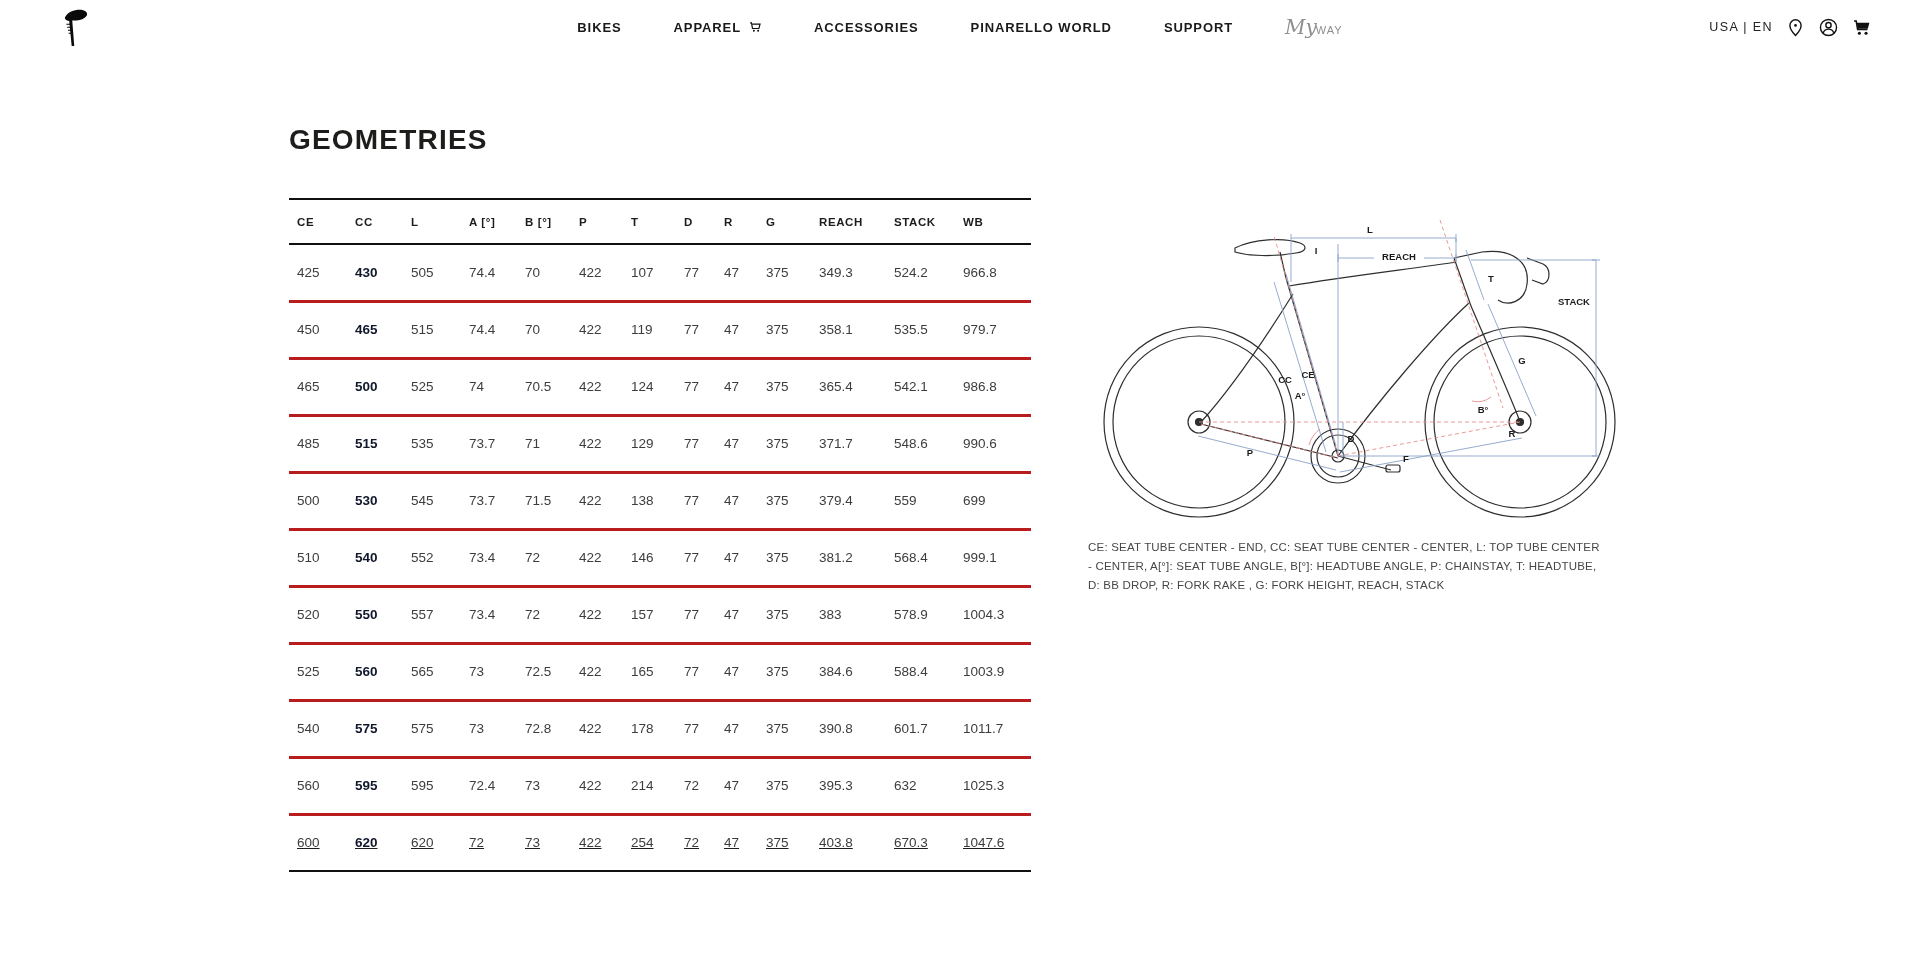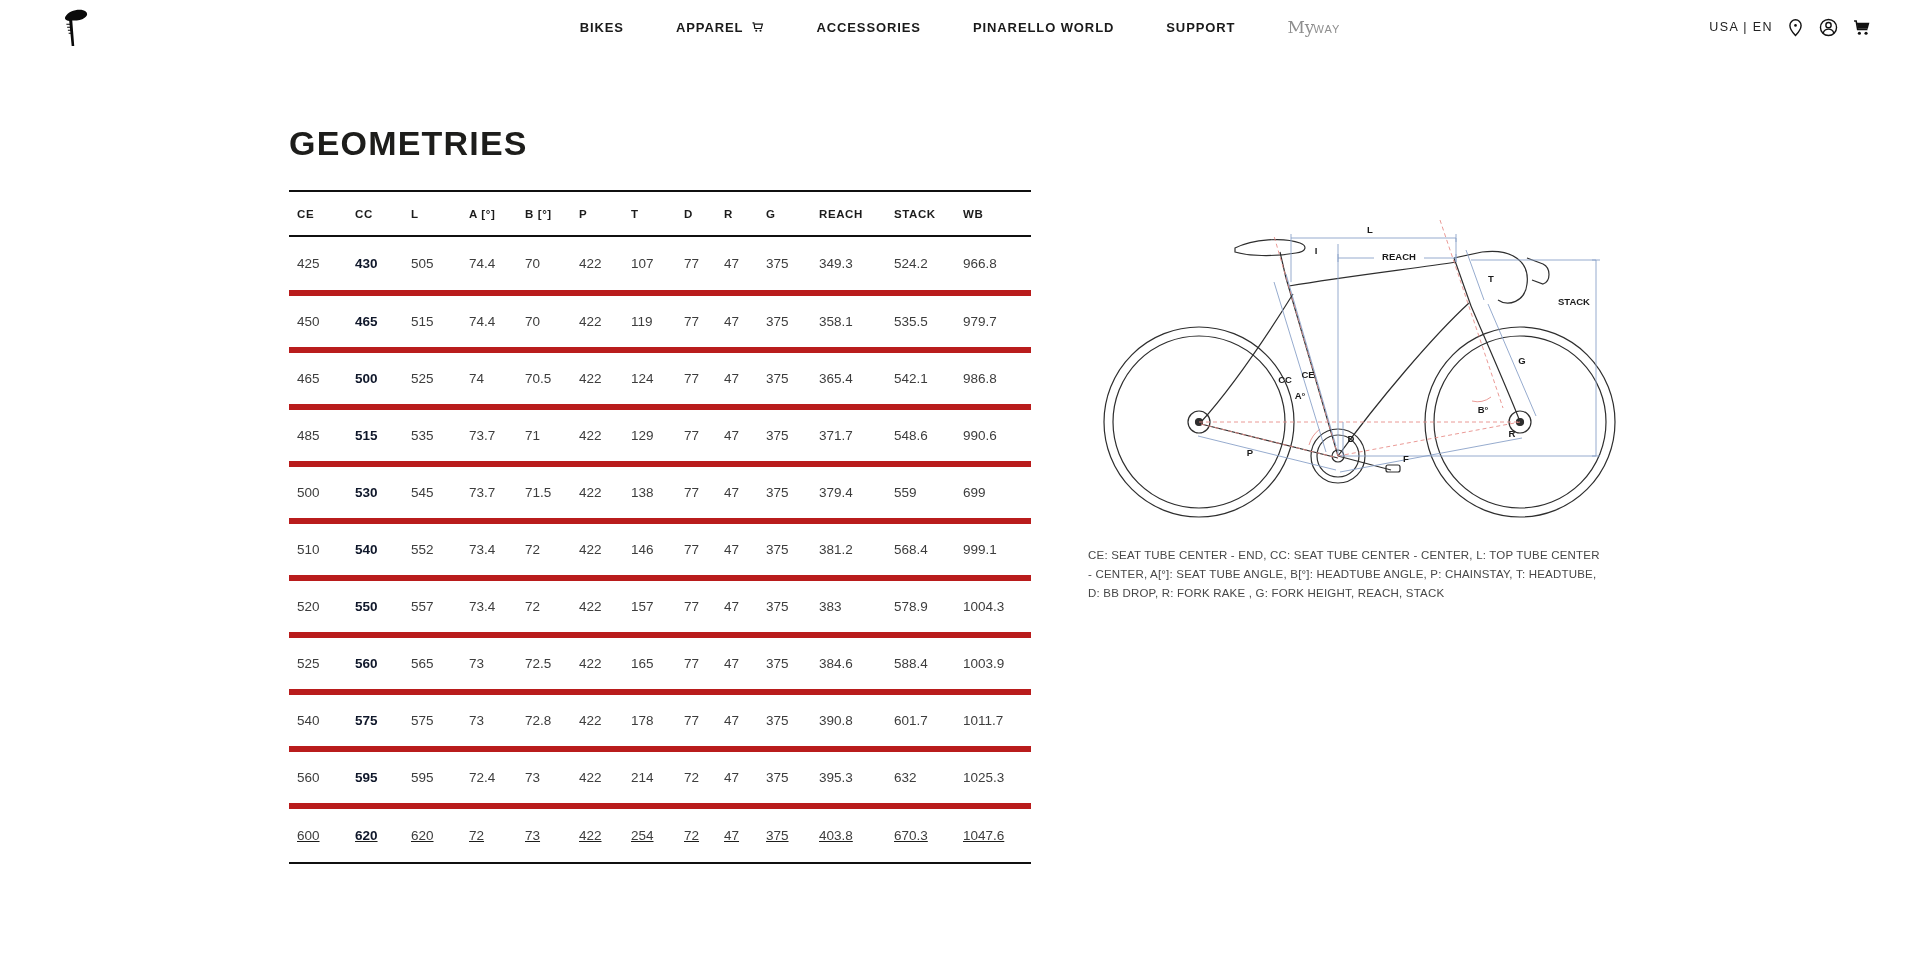--- a/index.html
+++ b/index.html
@@ -9,53 +9,53 @@
   
   header { position:relative; height:54px; display:flex; align-items:center;
            padding:0 48px; background:#fff;text-align:right; }
   .logo { width:34px; height:40px; margin-left:8px; cursor:pointer; }
   nav.main-nav { position:absolute; left:50%; transform:translateX(-50%);
                  display:flex; align-items:center; gap:52px; white-space:nowrap; }
   .nav-item { display:flex; align-items:center; gap:7px; font-size:13px; font-weight:700;
               letter-spacing:.9px; color:#1a1a1a; text-decoration:none; cursor:pointer; }
   .nav-cart-mini { width:14px; height:14px; }
   .myway { display:flex; align-items:baseline; color:#8f8f8f; cursor:pointer; }
-  .myway .my { font-family:"DejaVu Serif", serif; font-size:17px; }
+  .myway .my { font-family:"DejaVu Serif", serif; font-style:italic; font-size:20px; }
   .myway .way { font-size:11px; letter-spacing:1px; margin-left:-1px; }
   .header-right { margin-left:auto; display:flex; align-items:center; gap:12px; }
   .locale { font-size:12.5px; letter-spacing:1.4px; color:#222; cursor:pointer; }
   .hicon { width:21px; height:21px; cursor:pointer; }
 
   
   main { display:flex; align-items:flex-start; padding:70px 0 0 289px; }
   .geo-col { width:742px; flex:0 0 742px; }
-  h1.page-title { font-size:34px; font-weight:700; letter-spacing:1.2px; color:#1d1d1b;
-                  margin-bottom:27px; }
+  h1.page-title { font-size:28px; font-weight:700; letter-spacing:1.2px; color:#1d1d1b;
+                  margin-bottom:42px; }
 
   table.geo { width:742px; table-layout:fixed; border-collapse:collapse;
               border-top:2px solid #101010; border-bottom:2px solid #101010; }
   table.geo th, table.geo td { text-align:left; padding-left:8px; font-weight:400; }
   table.geo thead tr { height:45px; border-bottom:2px solid #101010; }
   table.geo th { font-size:11.5px; font-weight:700; letter-spacing:.6px; color:#1c1c1c; }
-  table.geo tbody tr { height:57px; border-bottom:6px solid #b91c1c; }
+  table.geo tbody tr { height:57px; border-bottom:3px solid #b91c1c; }
   table.geo tbody tr:last-child { border-bottom:none;text-decoration:underline; }
   table.geo td { font-size:13.5px; color:#3d3d3d; }
   table.geo td:nth-child(2) { font-weight:700; color:#0f172a; }
   table.geo col:nth-child(1){width:58px} table.geo col:nth-child(2){width:56px}
   table.geo col:nth-child(3){width:58px} table.geo col:nth-child(4){width:56px}
   table.geo col:nth-child(5){width:54px} table.geo col:nth-child(6){width:52px}
   table.geo col:nth-child(7){width:53px} table.geo col:nth-child(8){width:40px}
   table.geo col:nth-child(9){width:42px} table.geo col:nth-child(10){width:53px}
   table.geo col:nth-child(11){width:75px} table.geo col:nth-child(12){width:69px}
   table.geo col:nth-child(13){width:auto}
 
   
   aside.diagram-col { margin-left:57px; width:558px; padding-top:62px; }
   .bike-svg { width:555px; height:350px; display:block; }
-  .diagram-caption { margin-top:10px; width:512px; font-size:11.5px; line-height:1.65;
+  .diagram-caption { margin-top:2px; width:512px; font-size:11.5px; line-height:1.65;
                      color:#474747; letter-spacing:.2px; }
   .dim-label { font-size:9.5px; font-weight:700; fill:#1a1a1a;
                font-family:"Liberation Sans", sans-serif; }
 </style>
 </head>
 <body>
 
 <header>
   <svg class="logo" viewBox="0 0 36 42">
     <path fill="#0a0a0a" d="M10 10 C13 3.5 26.5 .5 31.5 4.5 C35.5 8 31 13 22 14 L17.2 14.2 L19.3 41 L16.6 41 L14 14.6 C10.8 14.3 8.4 12.8 10 10 Z"></path>

